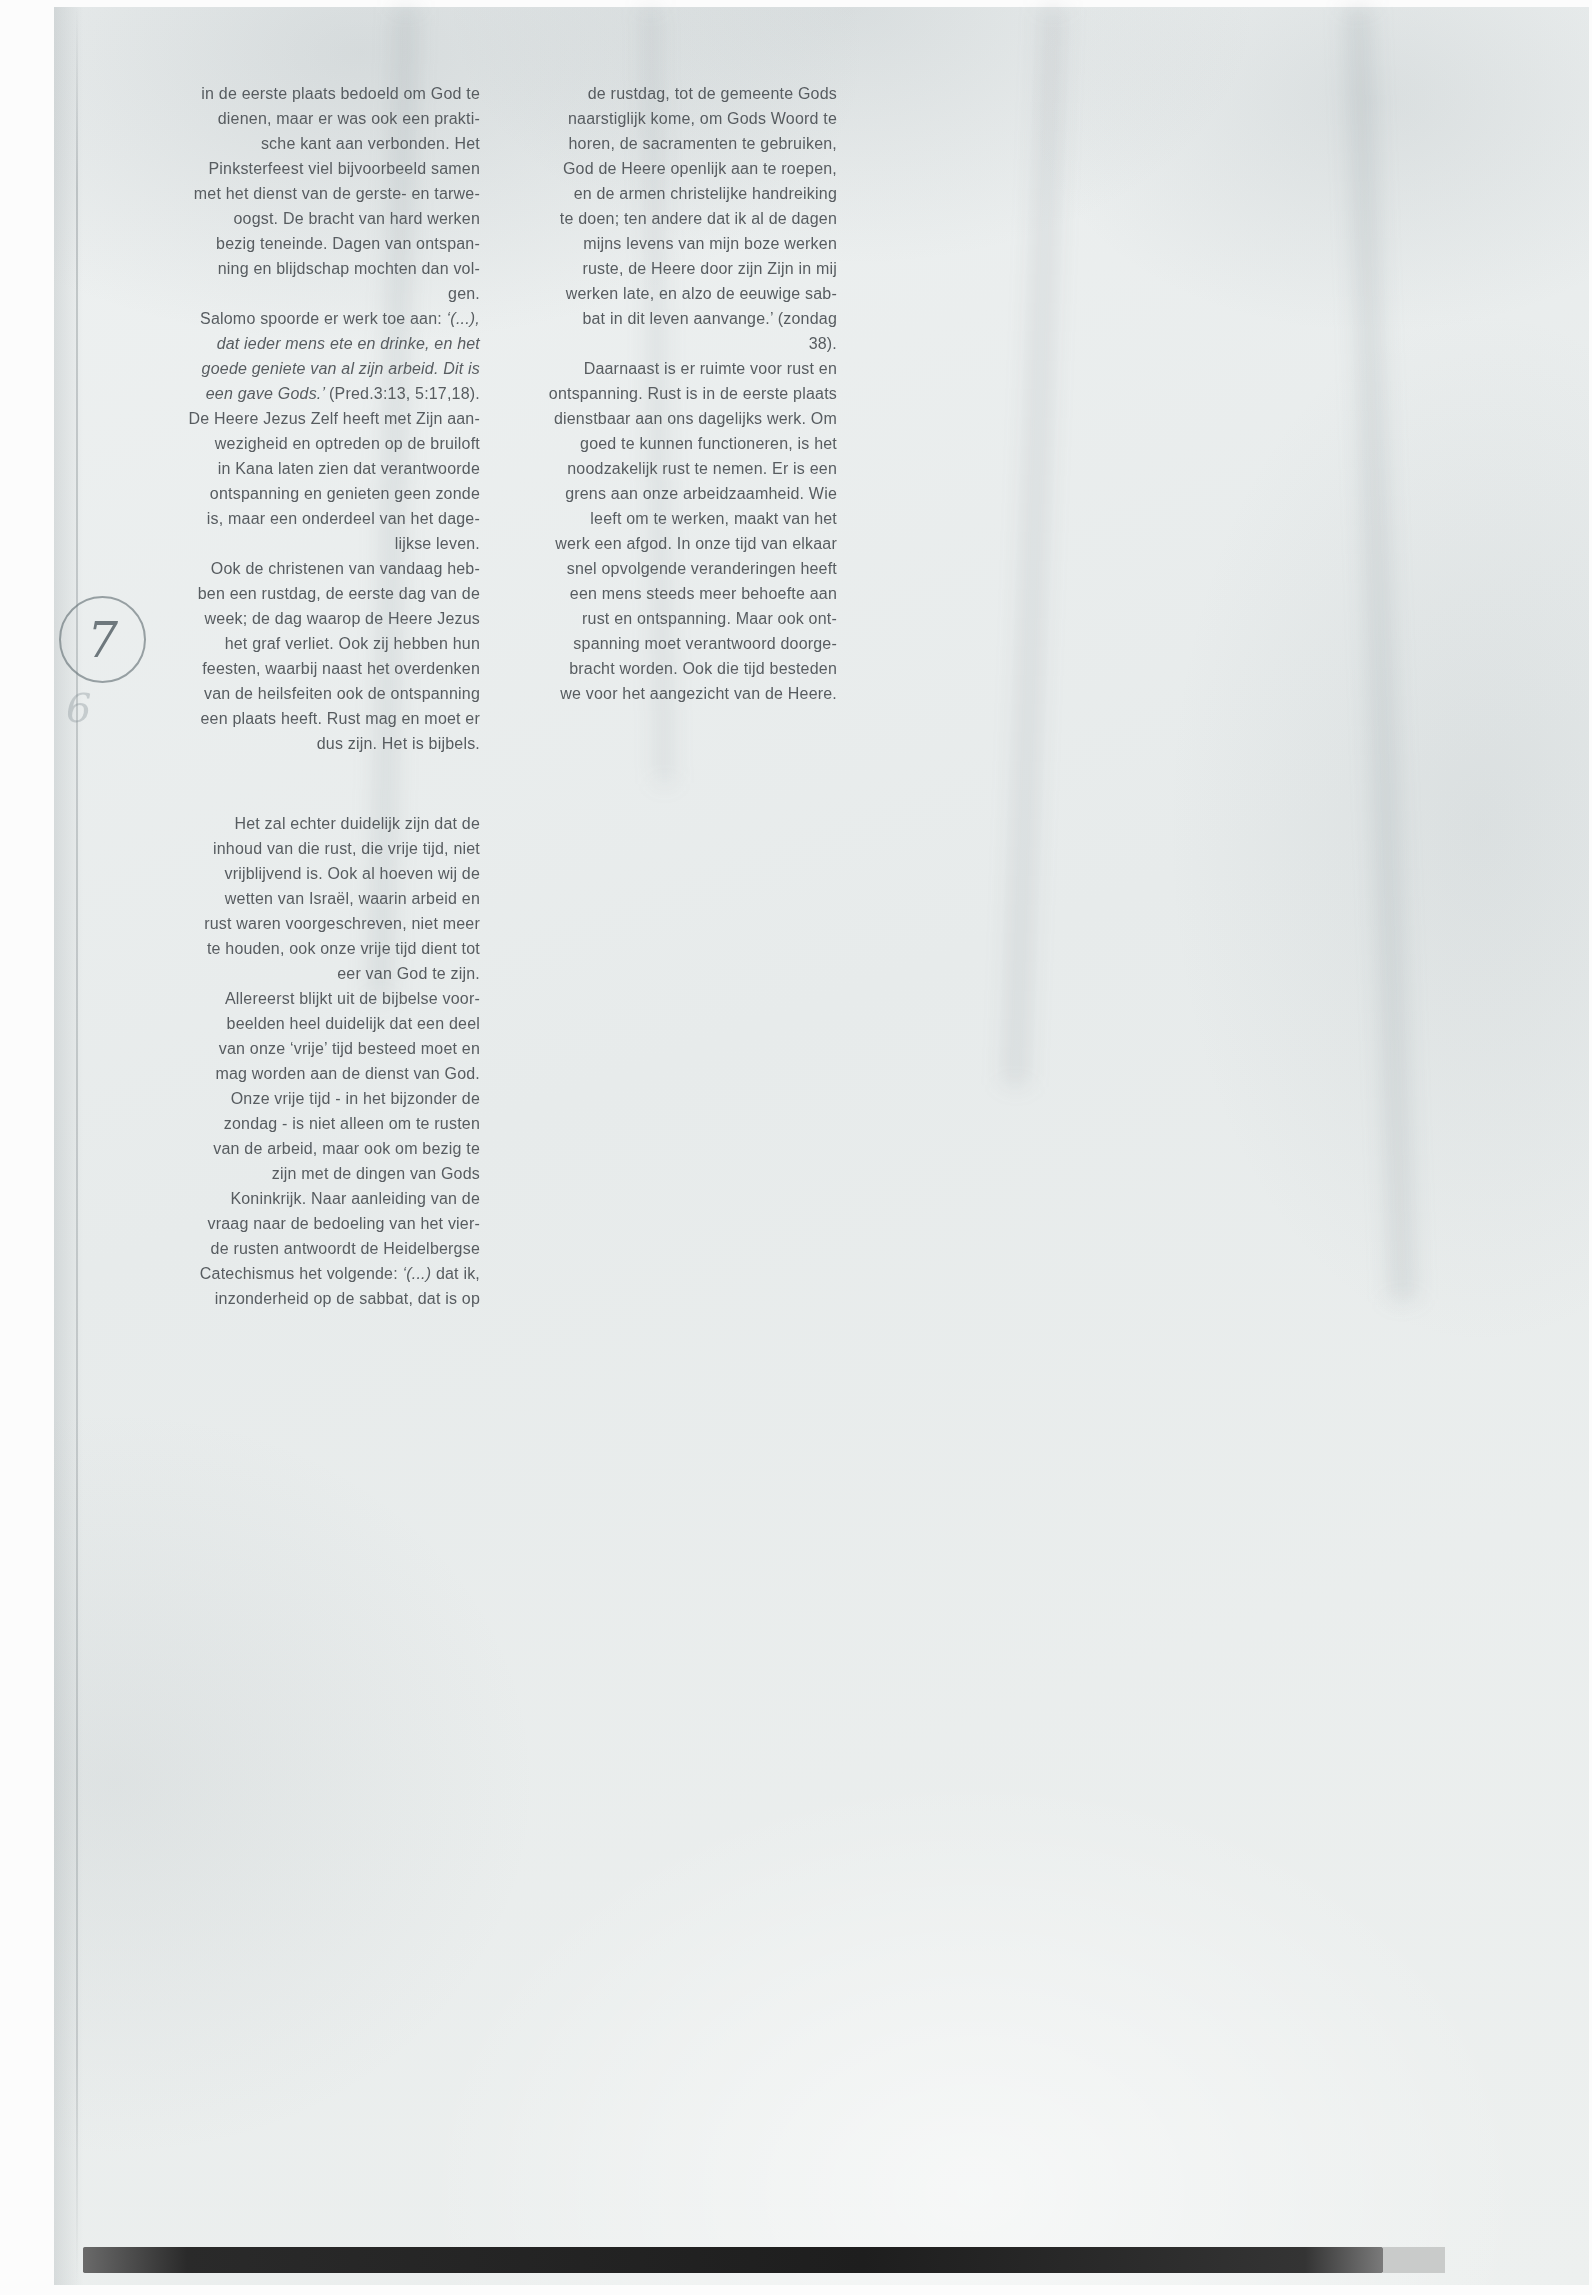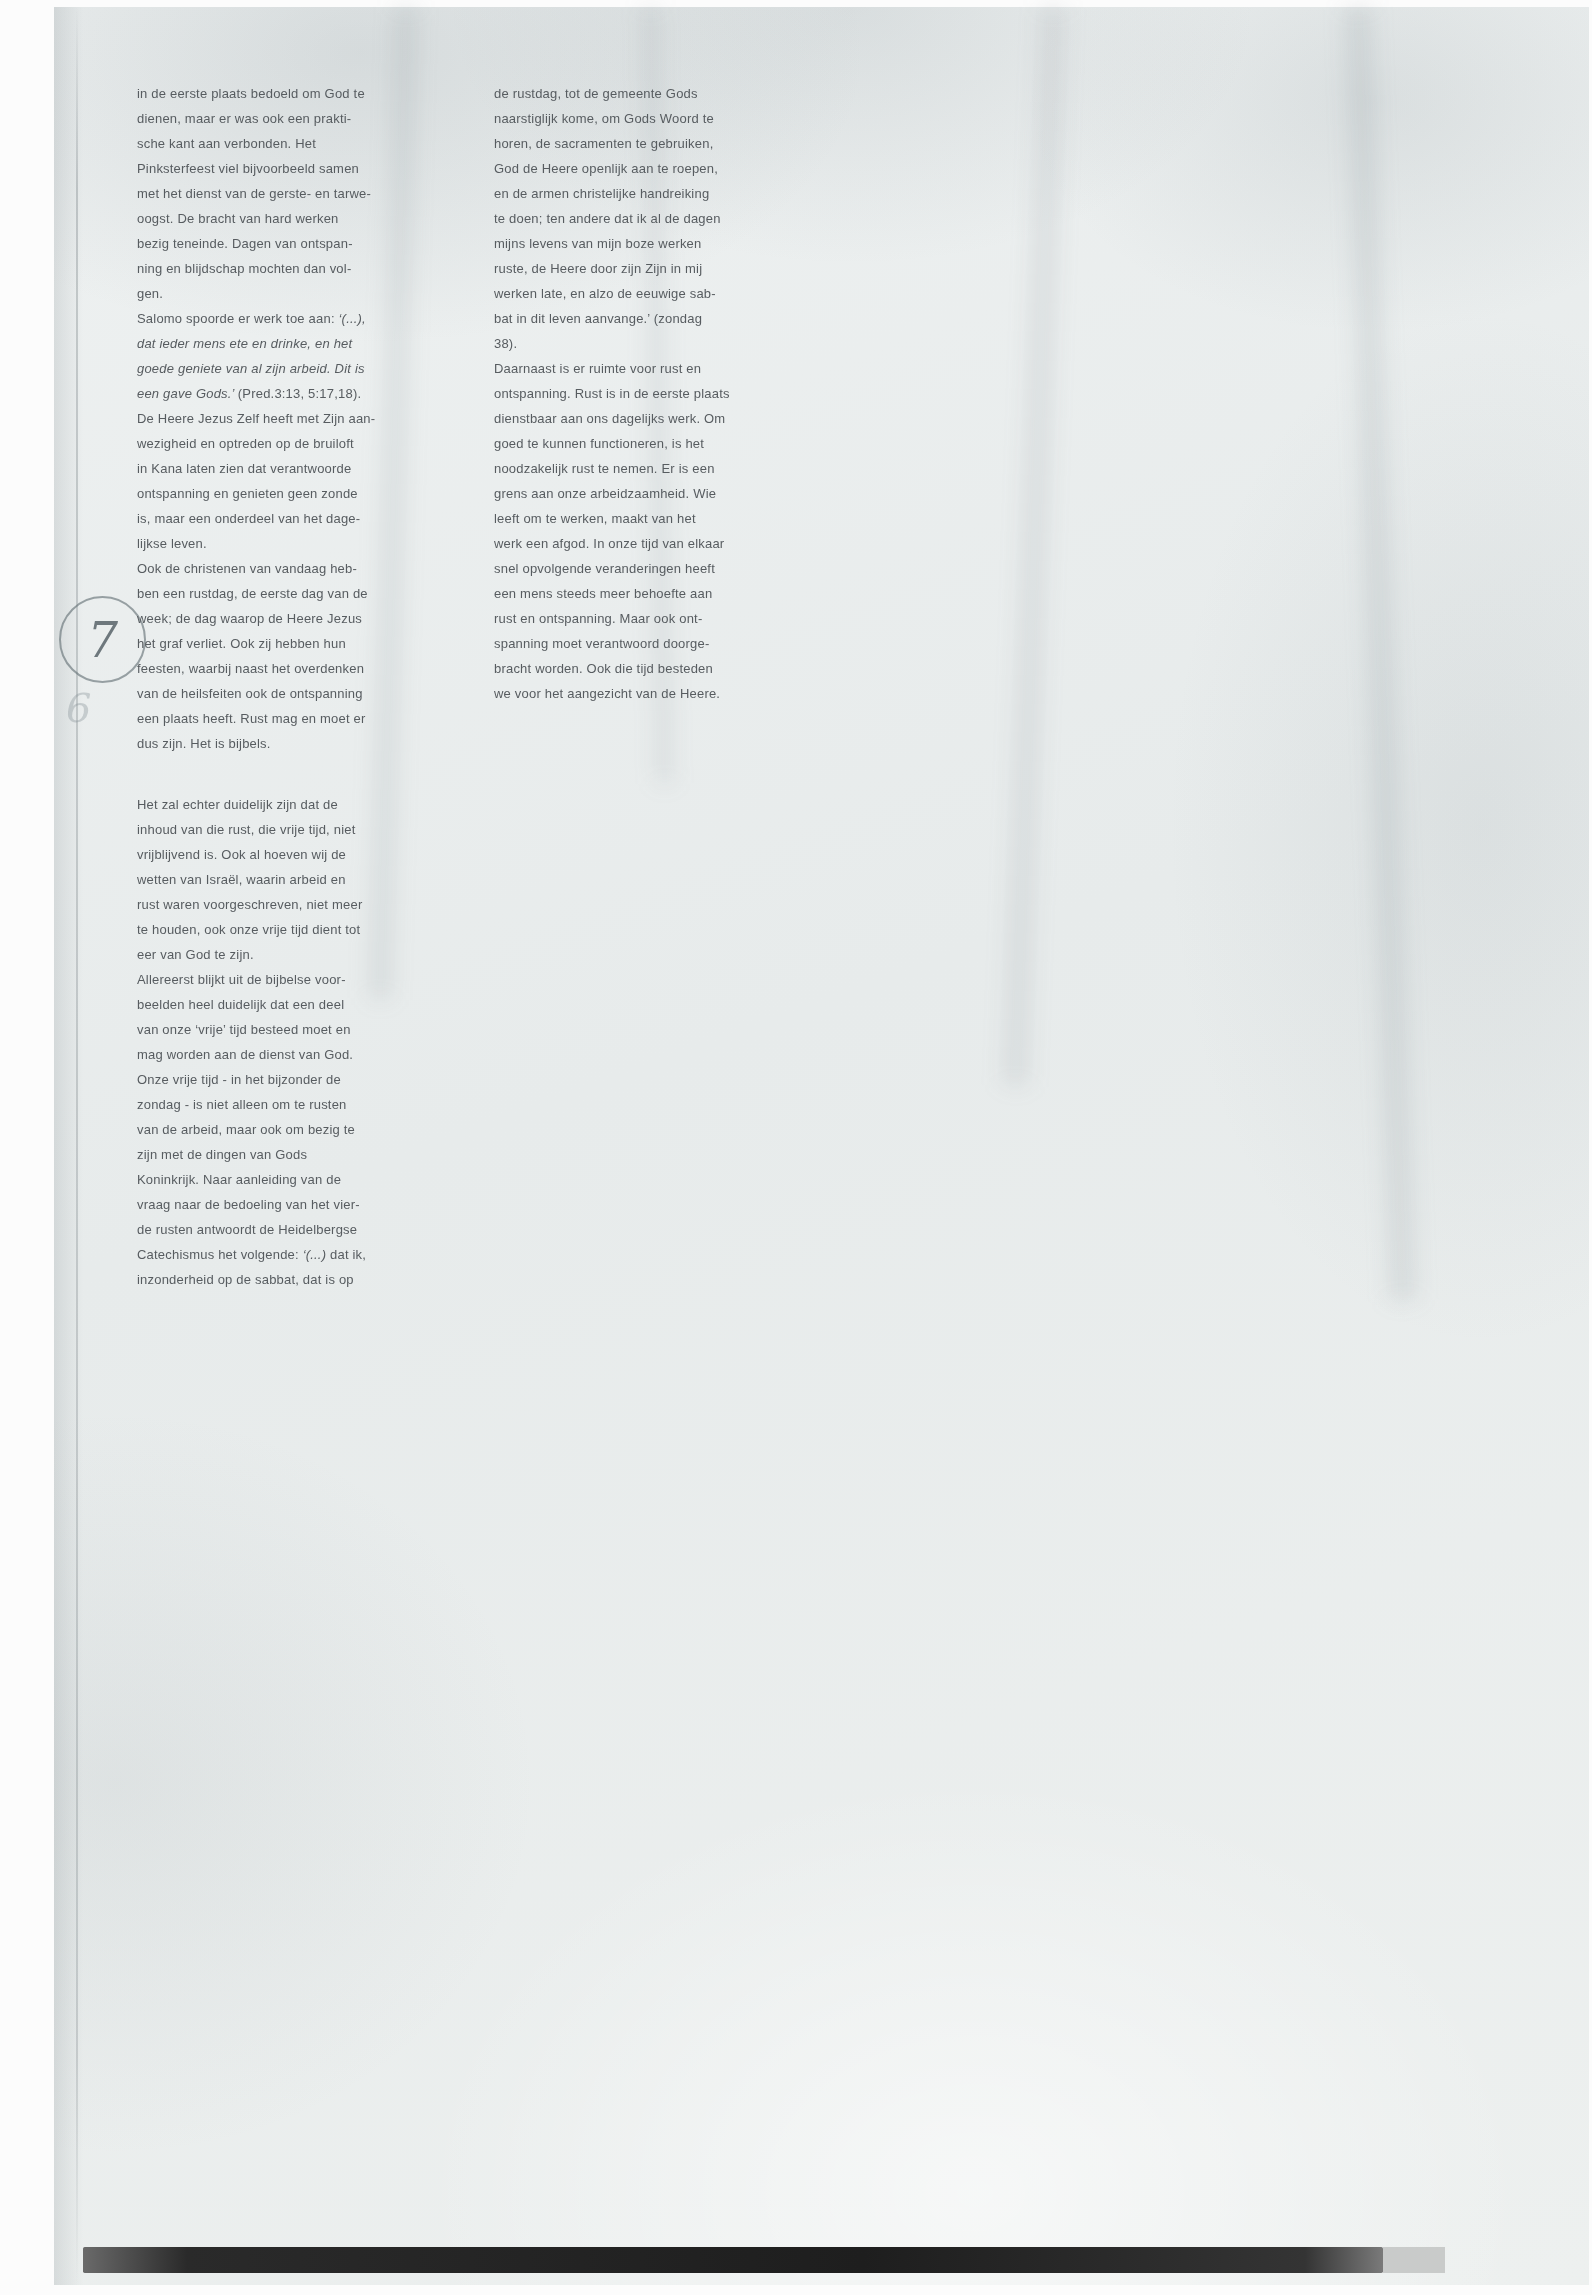--- a/index.html
+++ b/index.html
@@ -21,25 +21,25 @@
   }
   .trunk{position:absolute;top:0;filter:blur(10.4px);pointer-events:none;}
   .trunk.t1{left:328px;width:22.4px;height:992px;background:rgba(104,118,124,0.14);transform:rotate(1.5deg);}
   .trunk.t2{left:595px;width:17.3px;height:777px;background:rgba(104,118,124,0.12);transform:rotate(-1deg);}
   .trunk.t3{left:967px;width:26px;height:1079px;background:rgba(104,118,124,0.12);transform:rotate(2deg);}
   .trunk.t4{left:1312px;width:29px;height:1294px;background:rgba(104,118,124,0.13);transform:rotate(-2deg);}
   .left-shade{position:absolute;left:0;top:0;width:29px;height:100%;
     background:linear-gradient(90deg,rgba(120,130,135,0.18),rgba(120,130,135,0));}
   .edge-line{position:absolute;left:22.4px;top:0;width:1.7px;height:100%;
     background:linear-gradient(rgba(90,100,105,0),rgba(90,100,105,0.28) 8%,rgba(90,100,105,0.22) 90%,rgba(90,100,105,0));}
-  .column{position:absolute;width:343px;color:#575c60;font-size:13px;line-height:25px;letter-spacing:0.2px;}
+  .column{position:absolute;width:343px;color:#575c60;font-size:16px;line-height:25px;letter-spacing:0.2px;text-align:right;}
   .col-left{left:83px;top:74px;}
   .col-right{left:440px;top:74px;}
   .paragraph{margin:0;}
-  .paragraph.gap-before{margin-top:36px;}
+  .paragraph.gap-before{margin-top:55px;}
   .line{white-space:nowrap;}
   .italic{font-style:italic;}
   .badge{
     position:absolute;left:5.2px;top:589px;width:83px;height:83px;border-radius:50%;
     border:2.6px solid rgba(105,116,121,0.65);
     display:flex;align-items:center;justify-content:center;
     color:#6e787d;font-size:48px;font-family:"DejaVu Serif", serif;font-style:italic;
   }
   .ghost-num{
     position:absolute;left:12px;top:678px;color:rgba(130,140,145,0.35);

